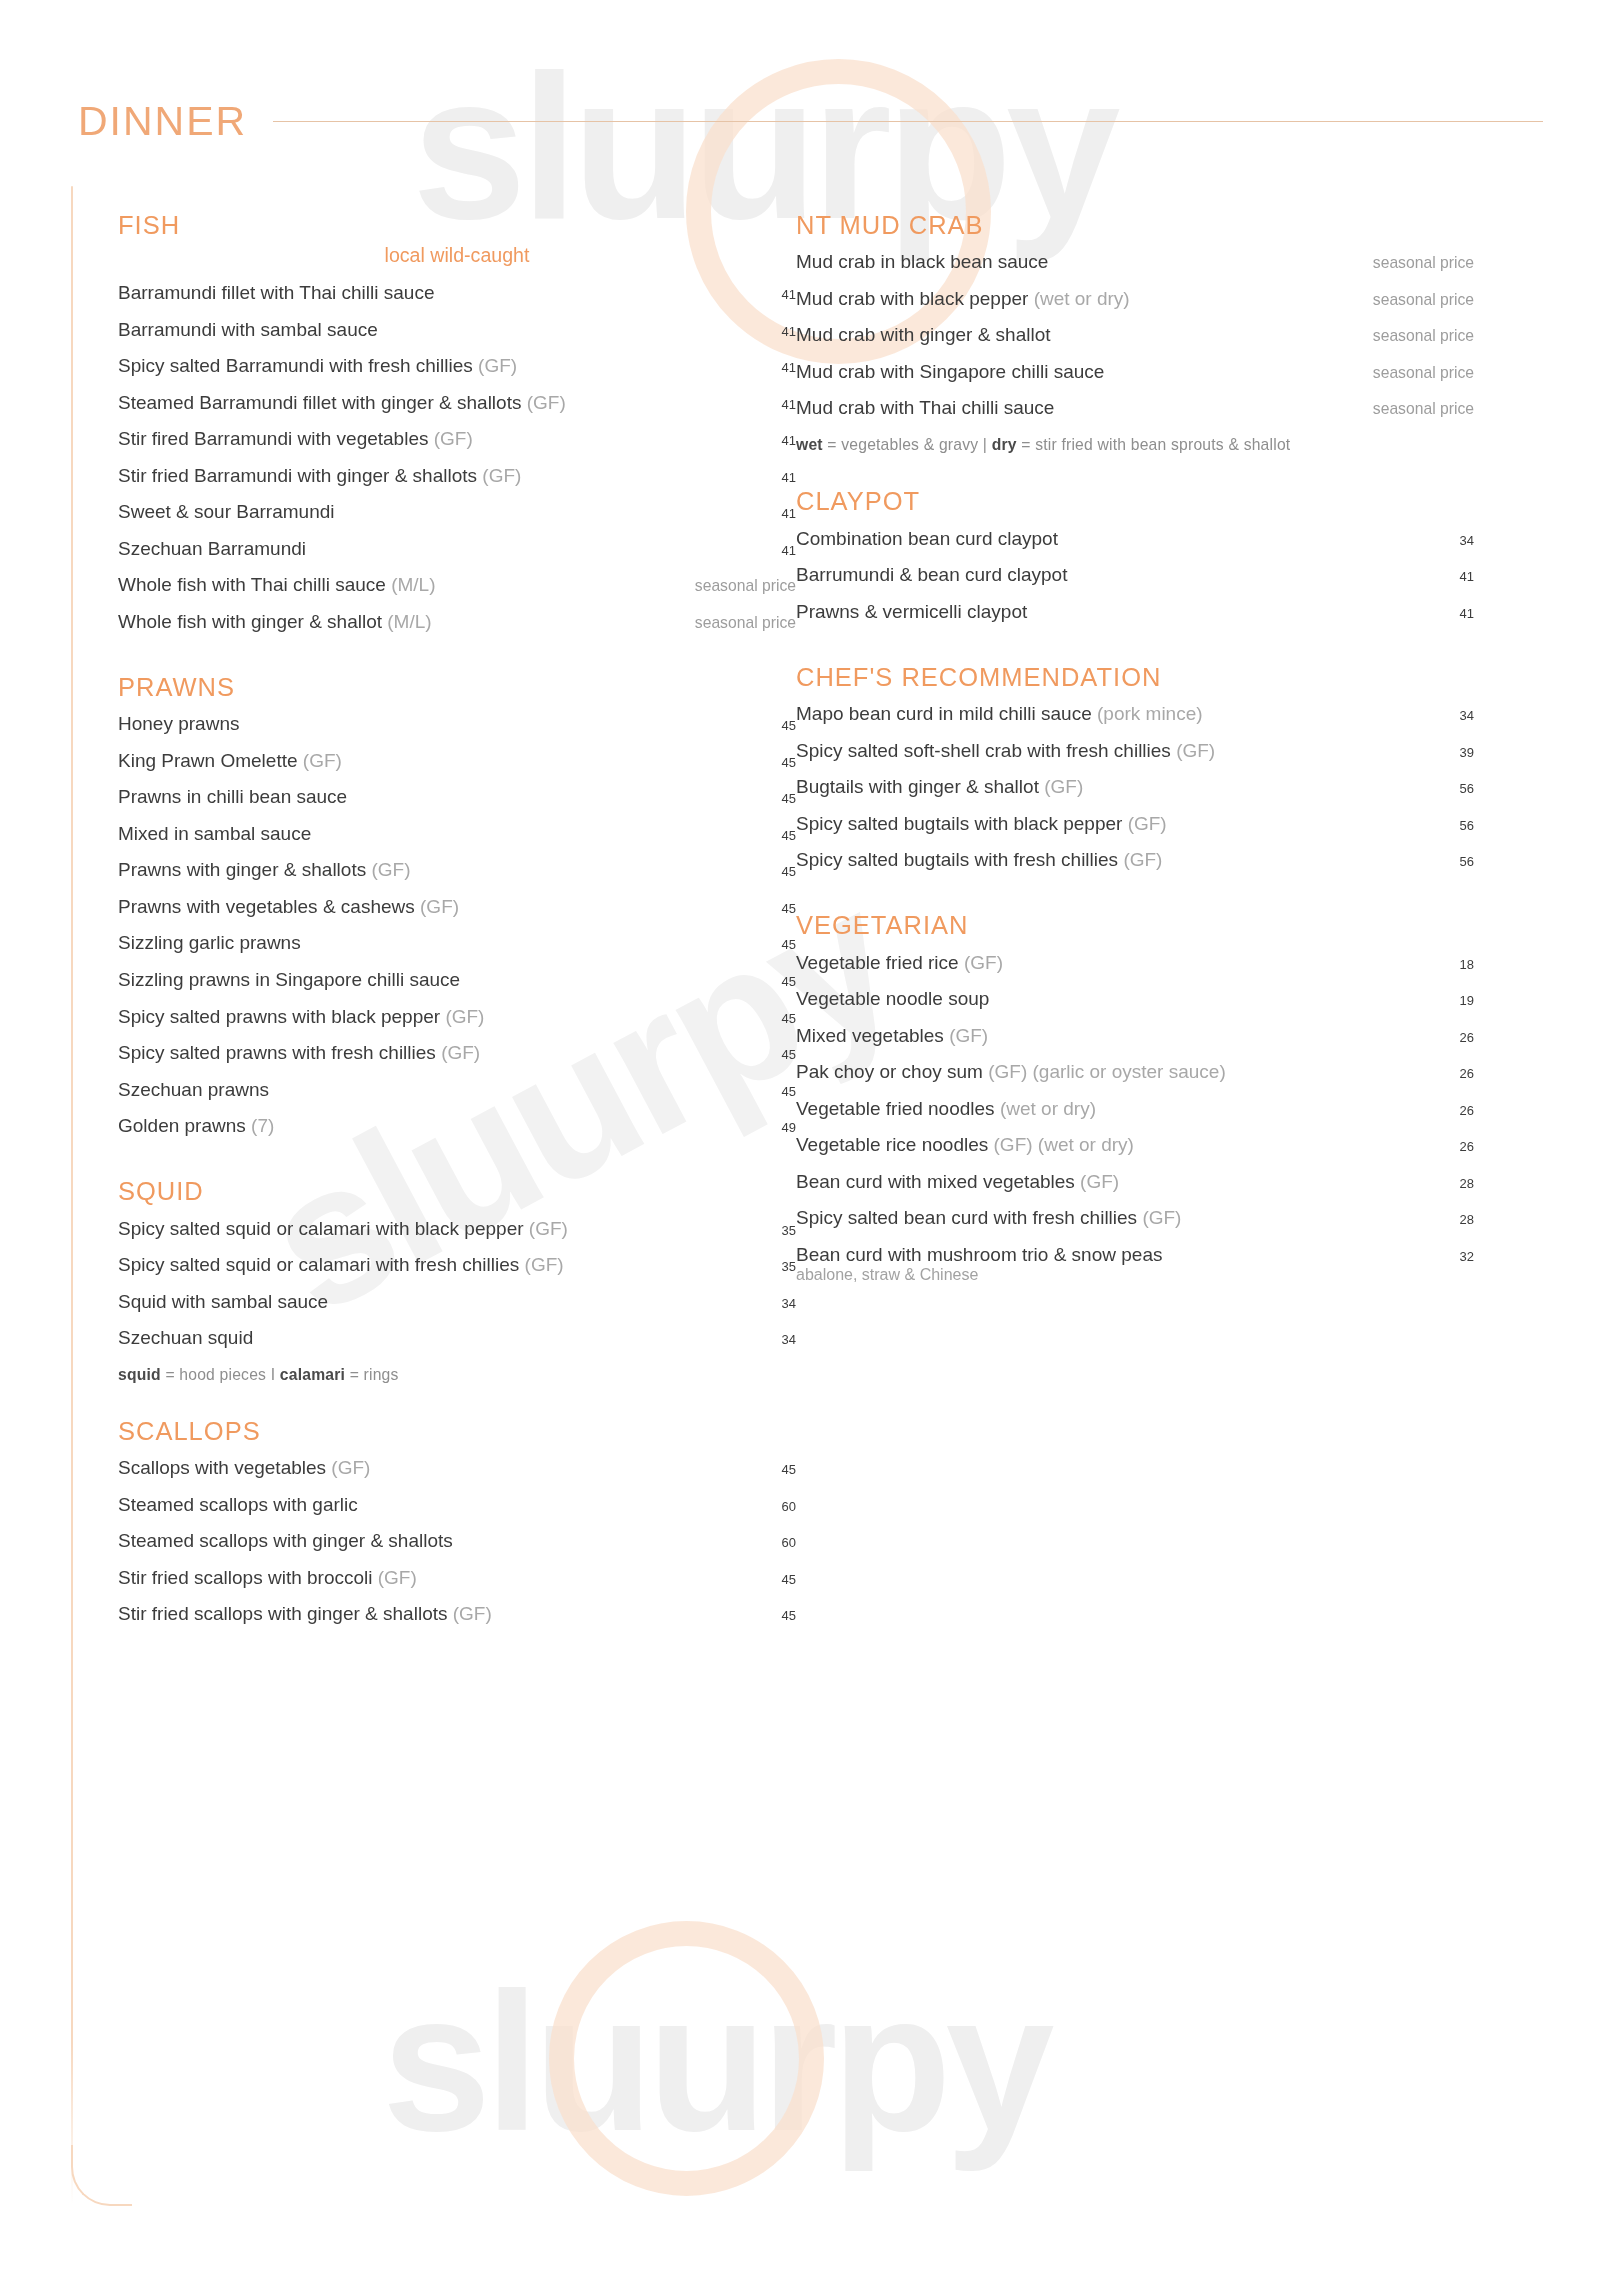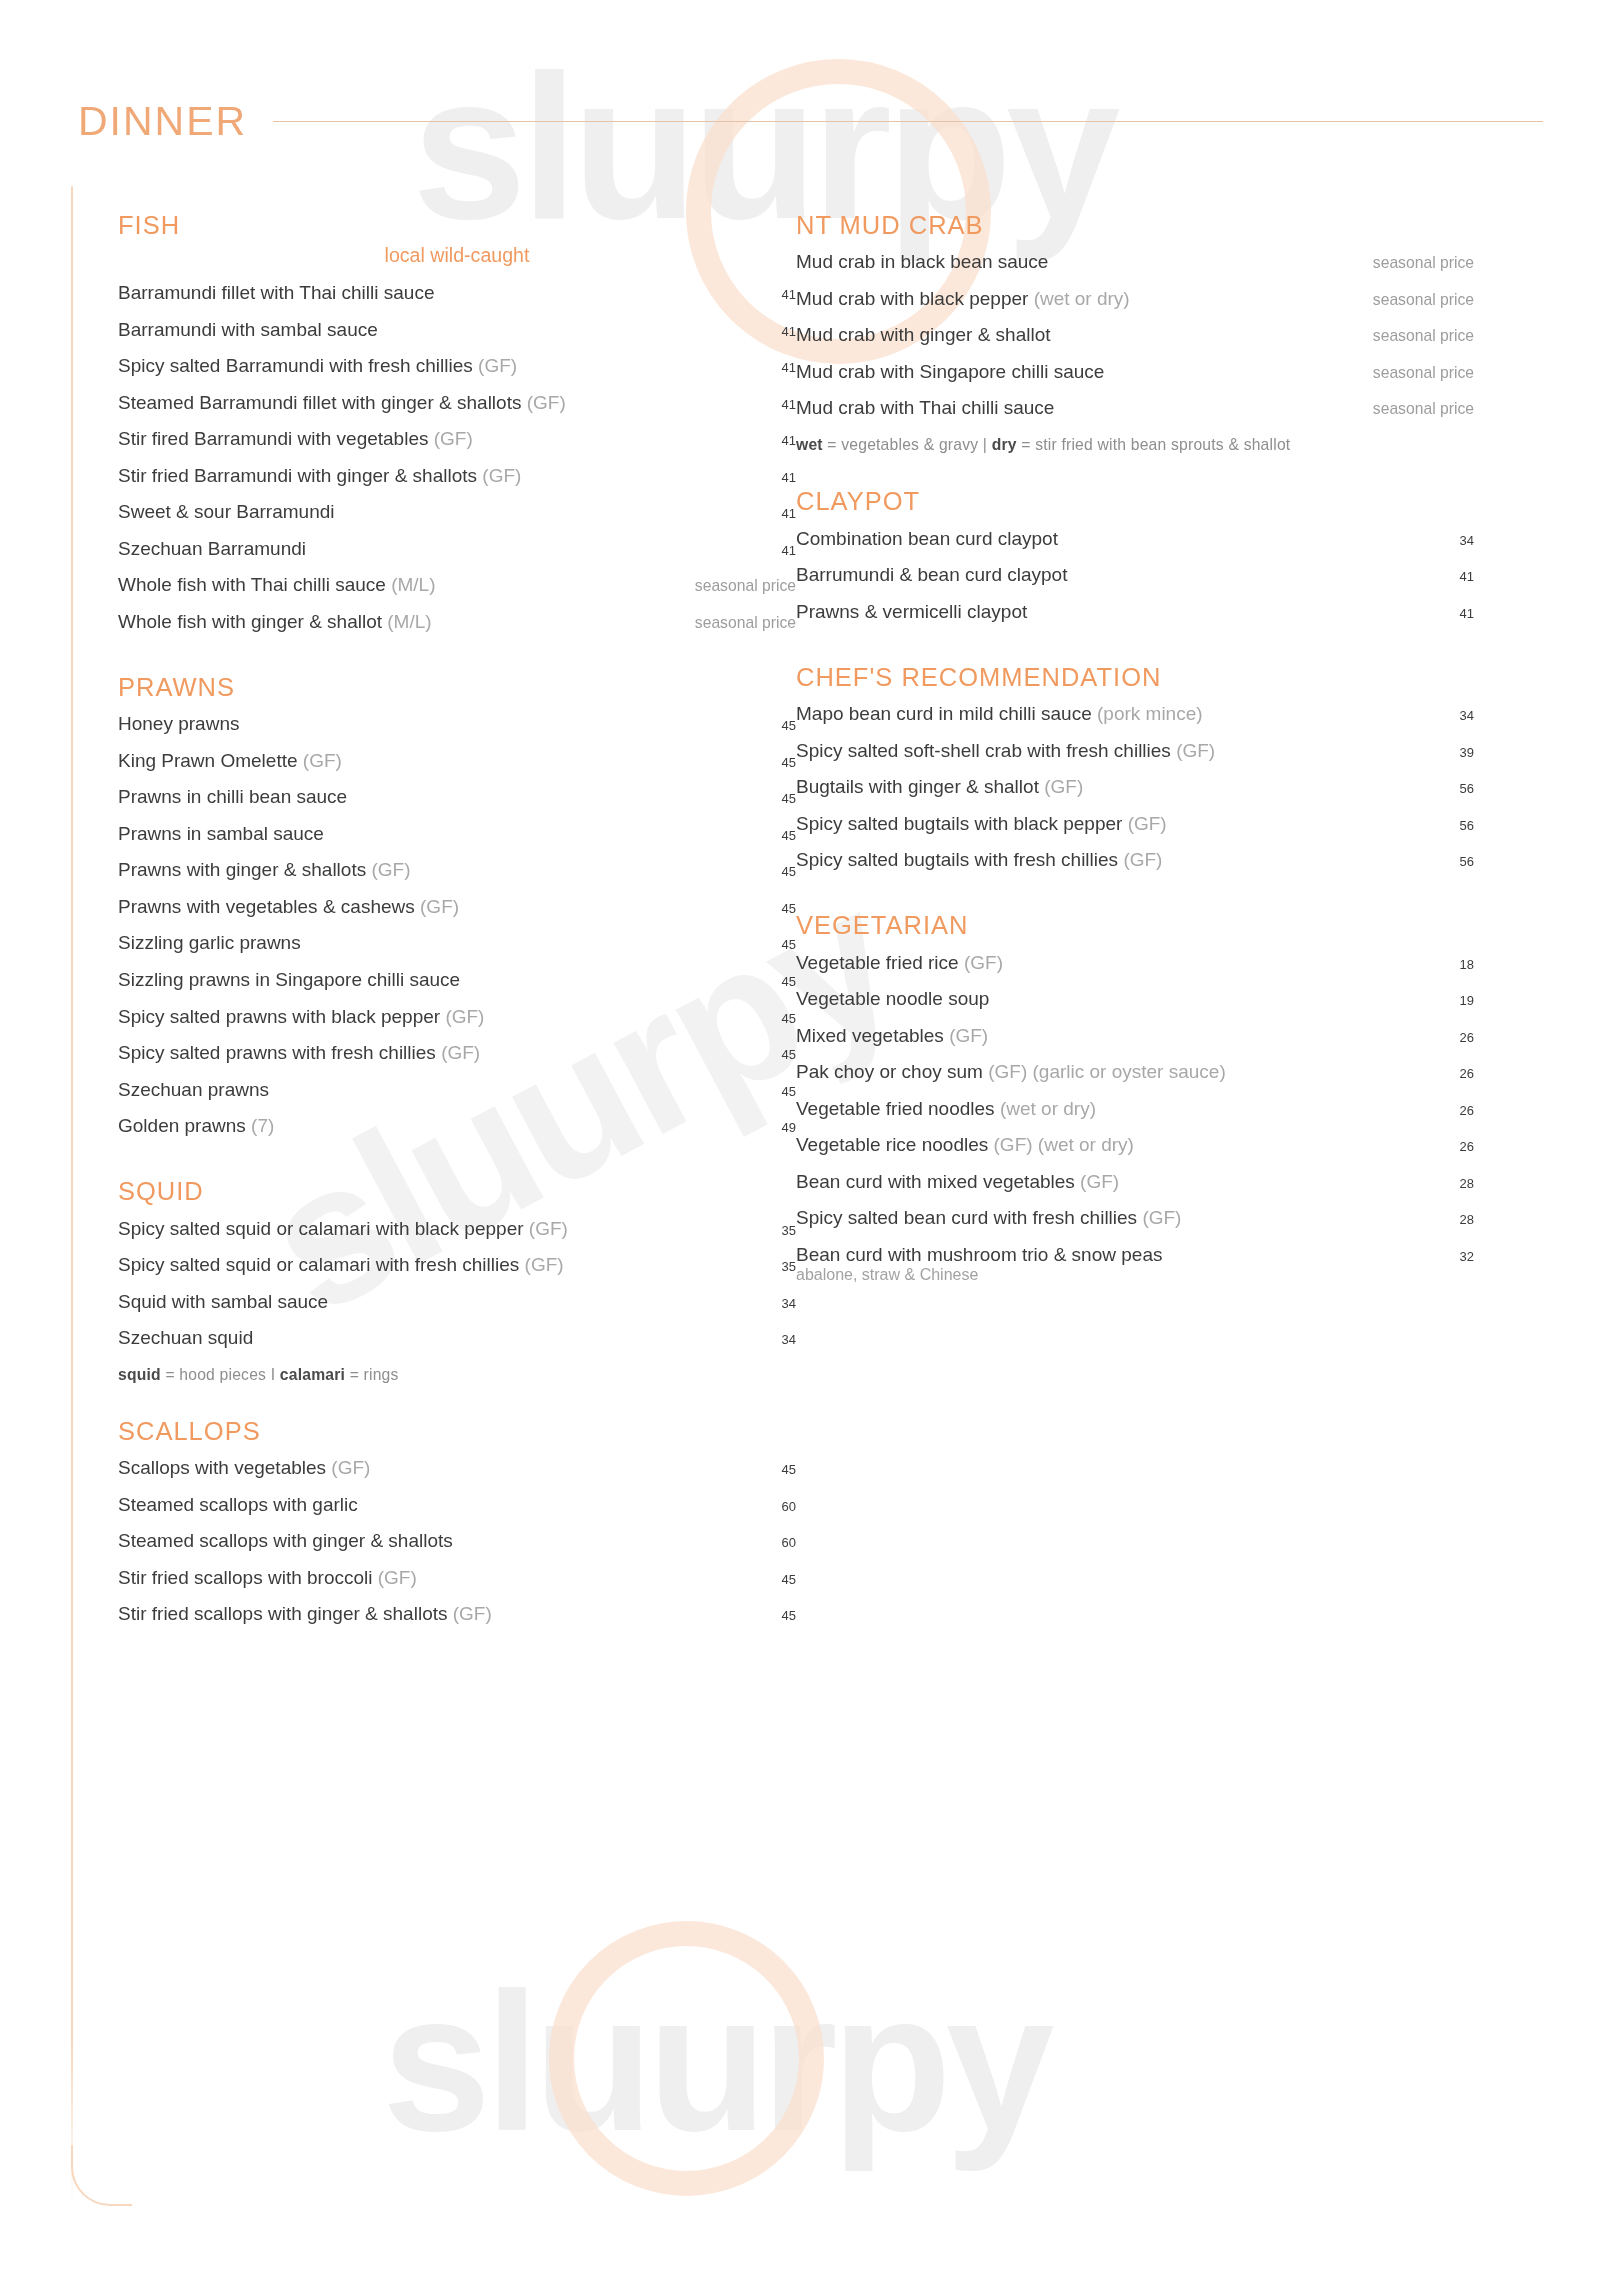--- a/index.html
+++ b/index.html
@@ -225,21 +225,21 @@
             </div>
             <div class="item">
               <div class="name"><span>King Prawn Omelette</span> <span class="note">(GF)</span></div>
               <div class="price">45</div>
             </div>
             <div class="item">
               <div class="name"><span>Prawns in chilli bean sauce</span></div>
               <div class="price">45</div>
             </div>
             <div class="item">
-              <div class="name"><span>Prawns in sambal sauce</span></div>
+              <div class="name"><span>Mixed in sambal sauce</span></div>
               <div class="price">45</div>
             </div>
             <div class="item">
               <div class="name"><span>Prawns with ginger &amp; shallots</span> <span class="note">(GF)</span></div>
               <div class="price">45</div>
             </div>
             <div class="item">
               <div class="name"><span>Prawns with vegetables &amp; cashews</span> <span class="note">(GF)</span></div>
               <div class="price">45</div>
             </div>

